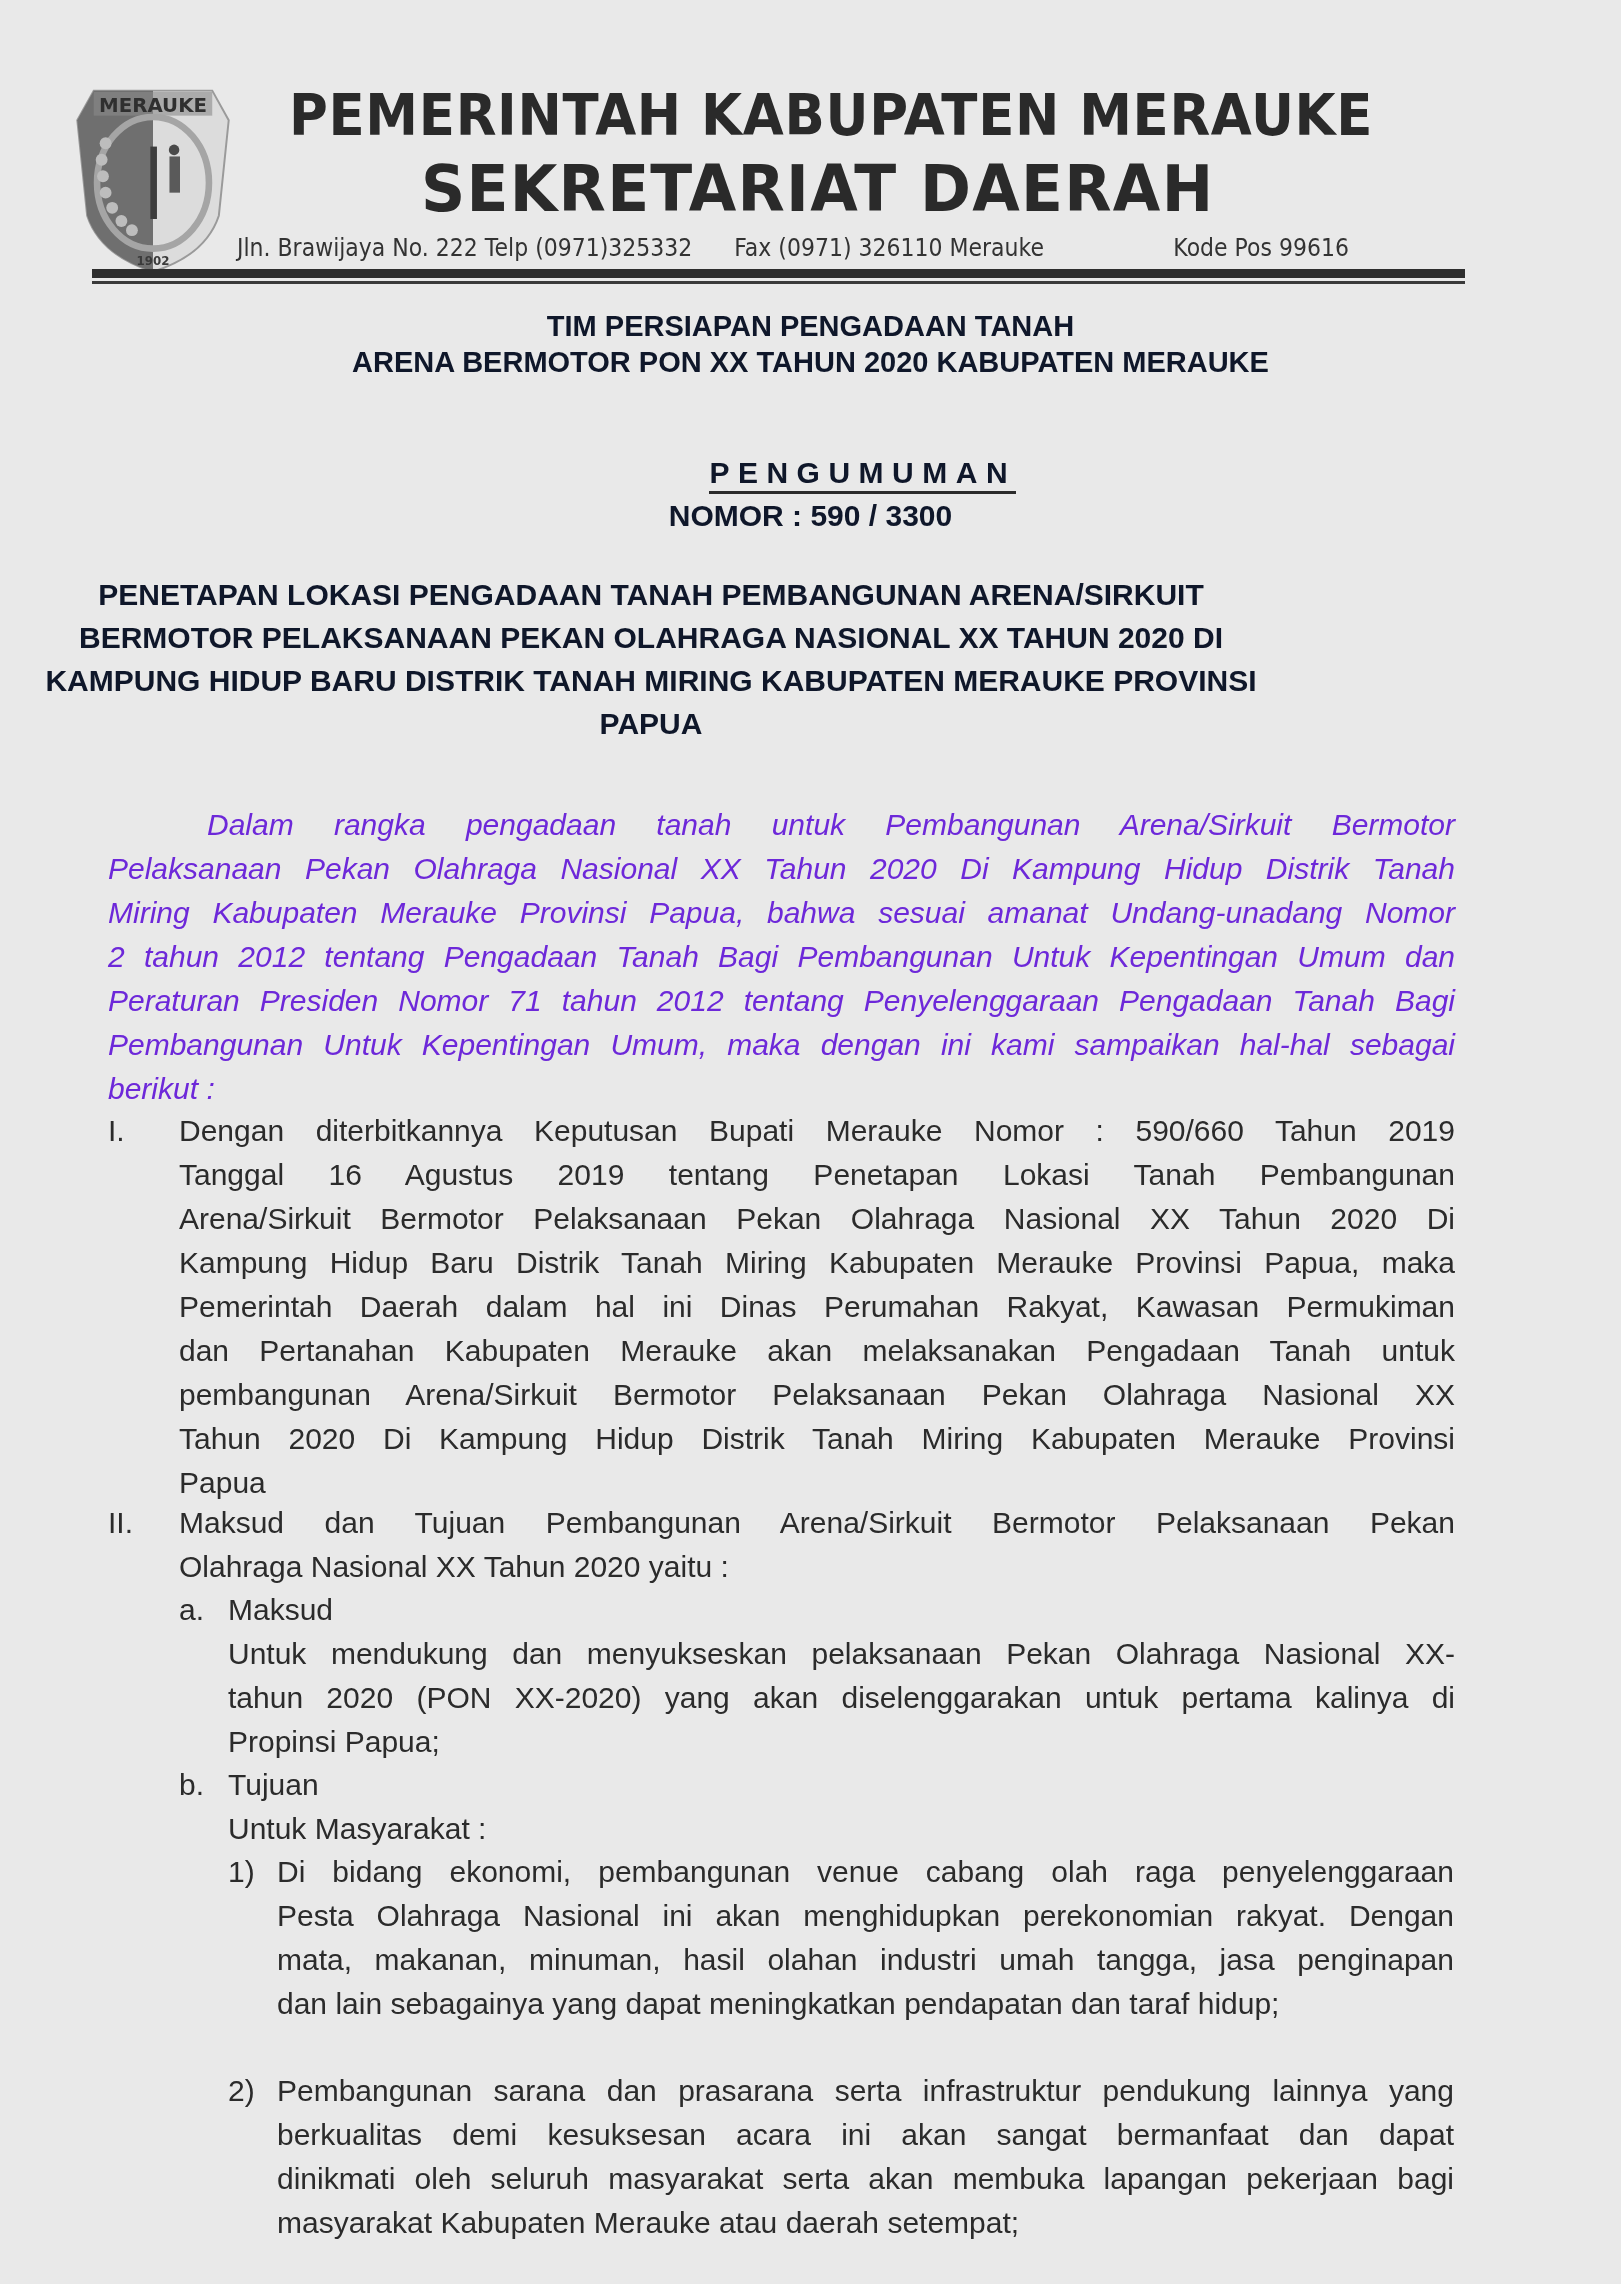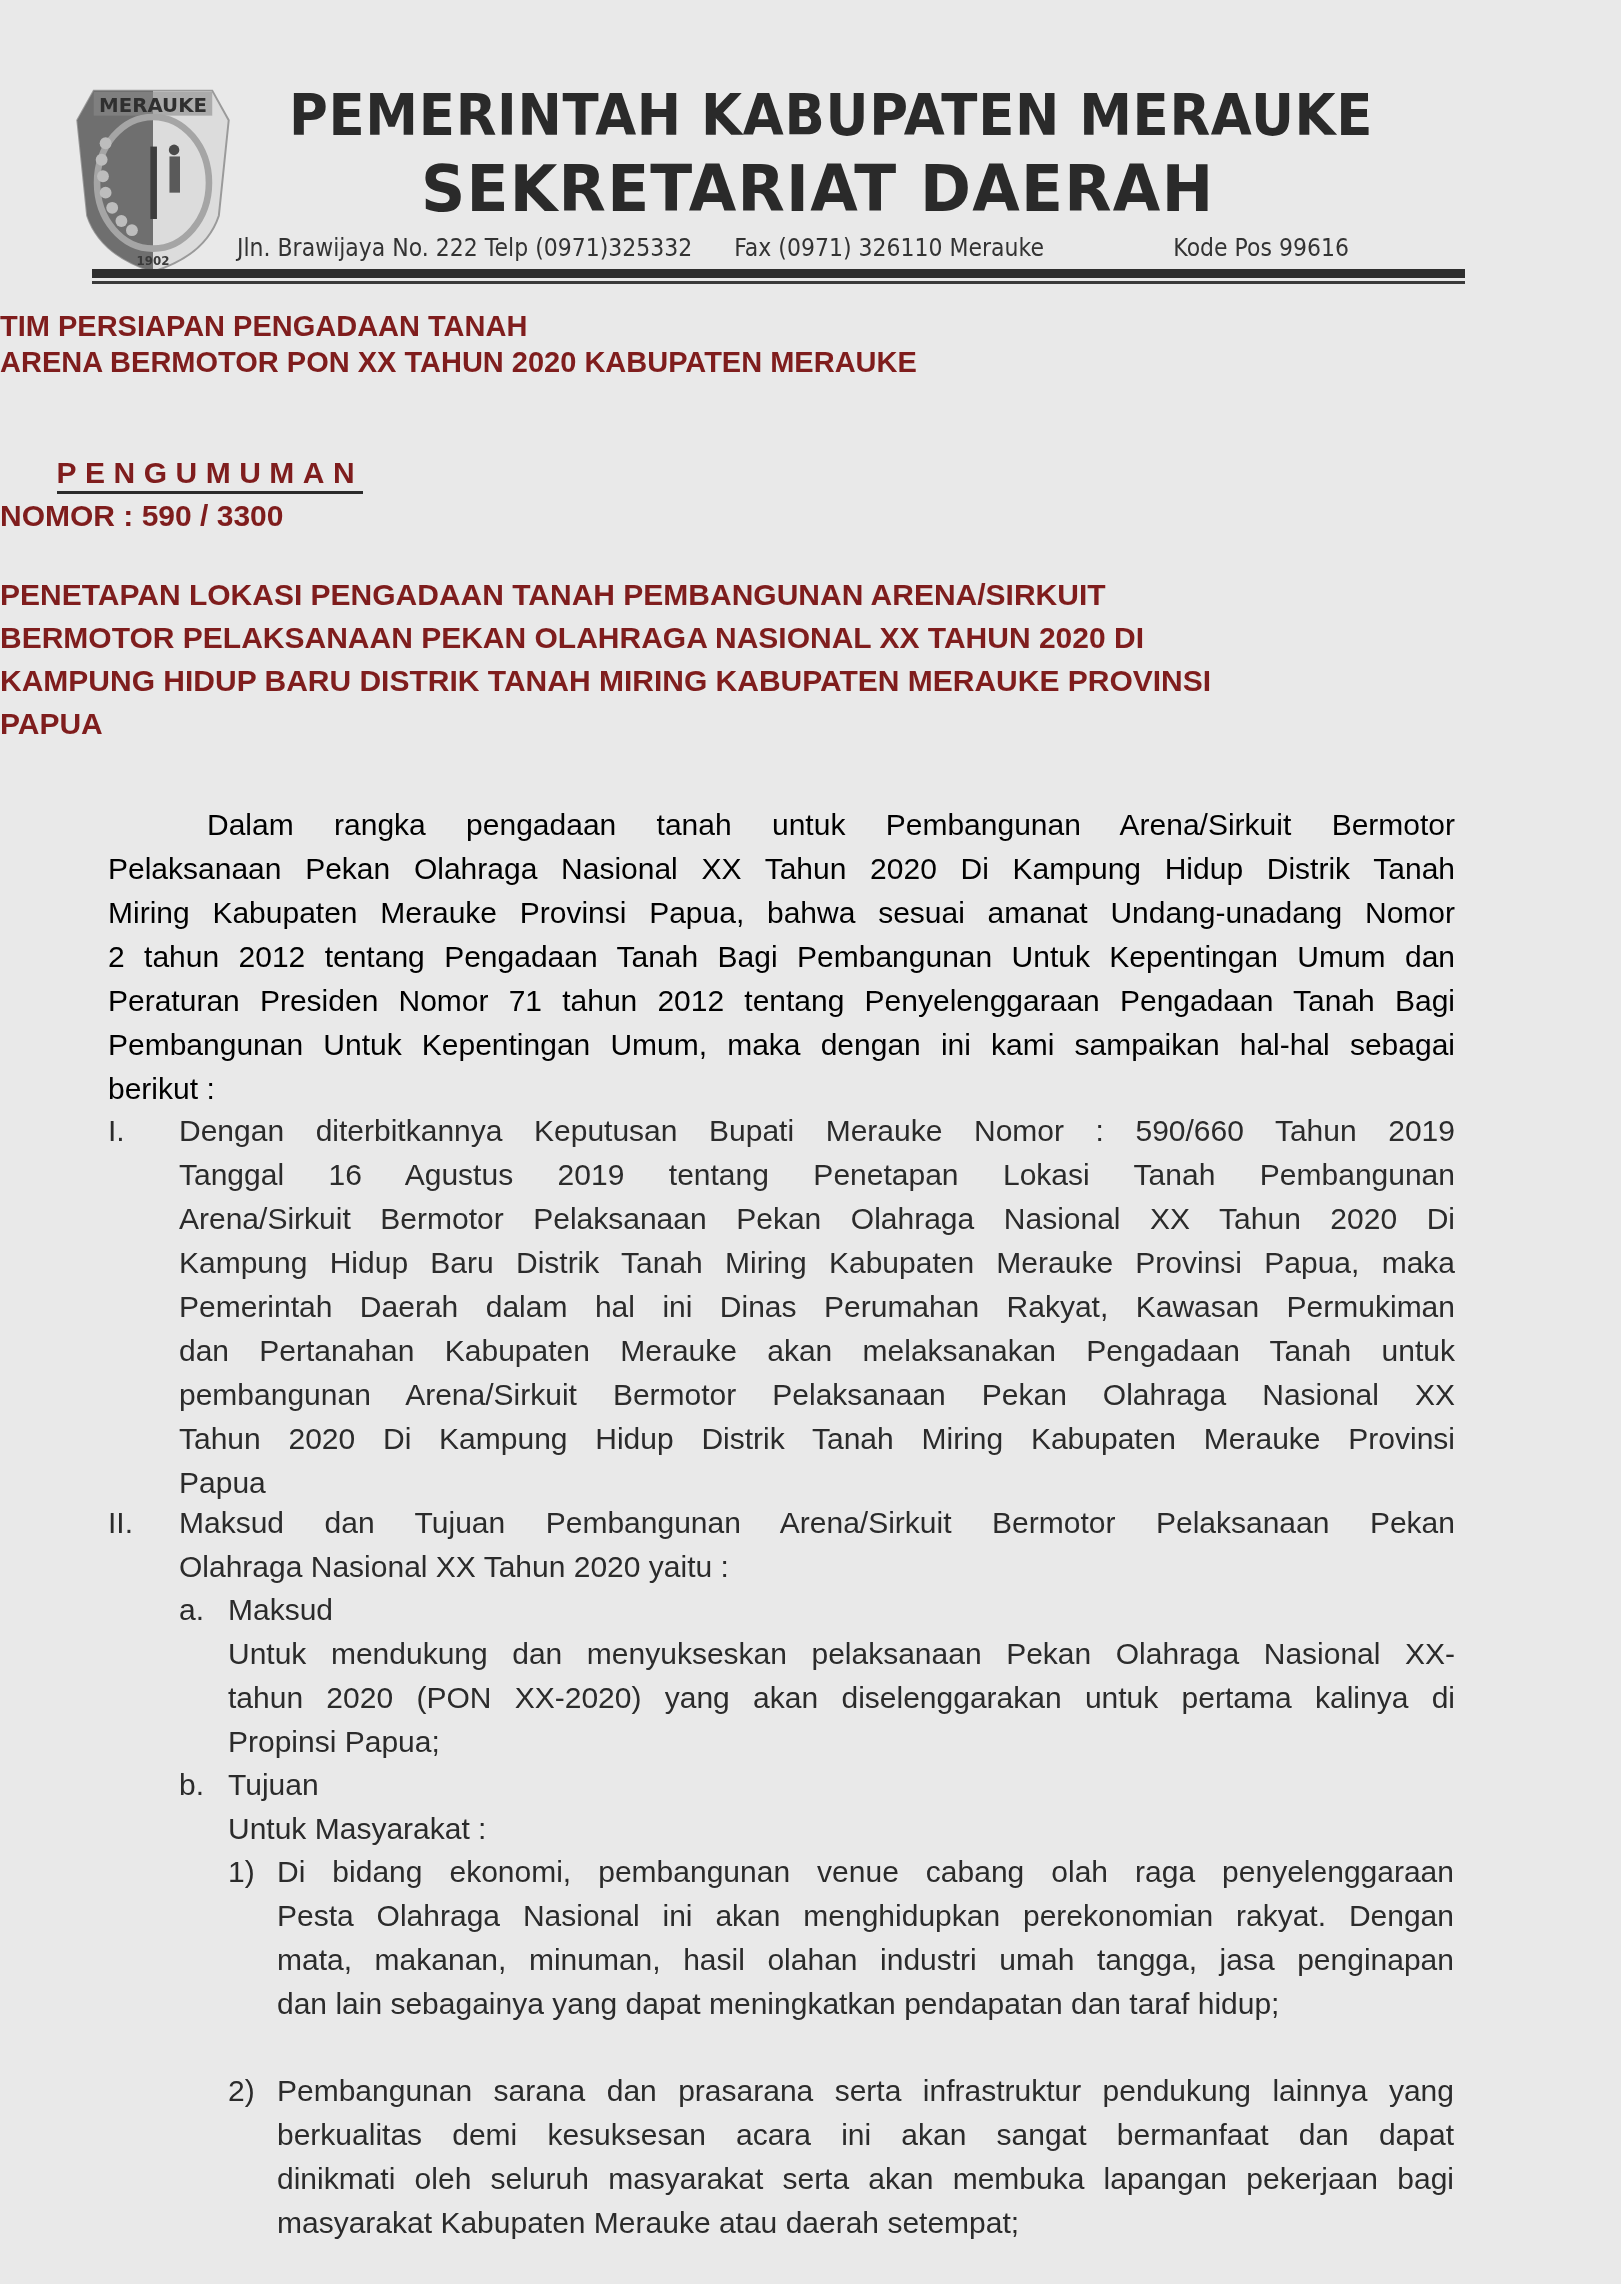--- a/index.html
+++ b/index.html
@@ -38,40 +38,40 @@
   .addr-fax { width: 499px; }
   .rule-thick {
     position: absolute; left: 92px; top: 269px; width: 1373px; height: 8.5px; background: #2e2e2e;
   }
   .rule-thin {
     position: absolute; left: 92px; top: 281px; width: 1373px; height: 3.3px; background: #3a3a3a;
   }
 
   
   .center-block {
-    position: absolute; left: 0; width: 1621px; text-align: left;
-    font-weight: bold; color: #7f1d1d;
+    position: absolute; left: 0; width: 1621px; text-align: center;
+    font-weight: bold; color: #0f172a;
   }
   .team-line-1 { top: 310px; font-size: 29px; }
   .team-line-2 { top: 346px; font-size: 29px; }
   .doc-type {
     top: 456px; font-size: 30px; letter-spacing: 8.5px; padding-left: 48px;
   }
   .doc-type span {
     border-bottom: 3.3px solid #2b2b2b; padding-bottom: 1.3px; display: inline-block;
     margin-left: 8.5px;
   }
   .doc-number { top: 479px; font-size: 30px; margin-top: 20px; }
   .subject { top: 573px; font-size: 30px; line-height: 43px; width: 1302px; }
   .subject div { white-space: nowrap; }
 
   
   .body-text {
-    position: absolute; font-size: 30px; line-height: 44px; color: #000000;
-    text-align: justify; text-align-last: left;
+    position: absolute; font-size: 30px; line-height: 44px; color: #6d28d9;
+    text-align: justify; text-align-last: left; font-style: italic;
   }
   .line { display: block; white-space: nowrap; text-align: justify; text-align-last: justify; }
   .line.last { text-align-last: left; }
   .intro { left: 108px; top: 803px; width: 1347px; }
   .intro .first { padding-left: 99px; }
 
   .roman-item { position: absolute; left: 108px; width: 1347px; }
   .roman-num { position: absolute; left: 0; top: 0; font-size: 30px; line-height: 44px; }
   .roman-body { position: absolute; left: 71px; width: 1276px; font-size: 30px; line-height: 44px; }
 

